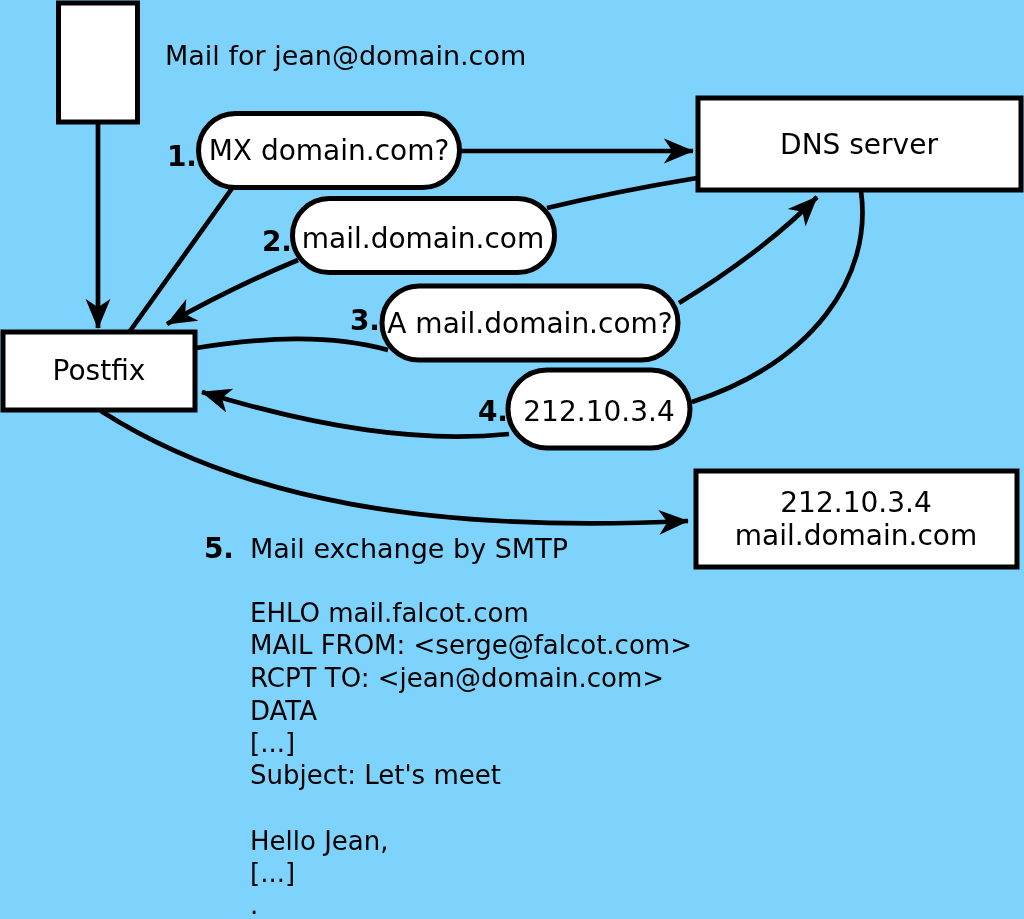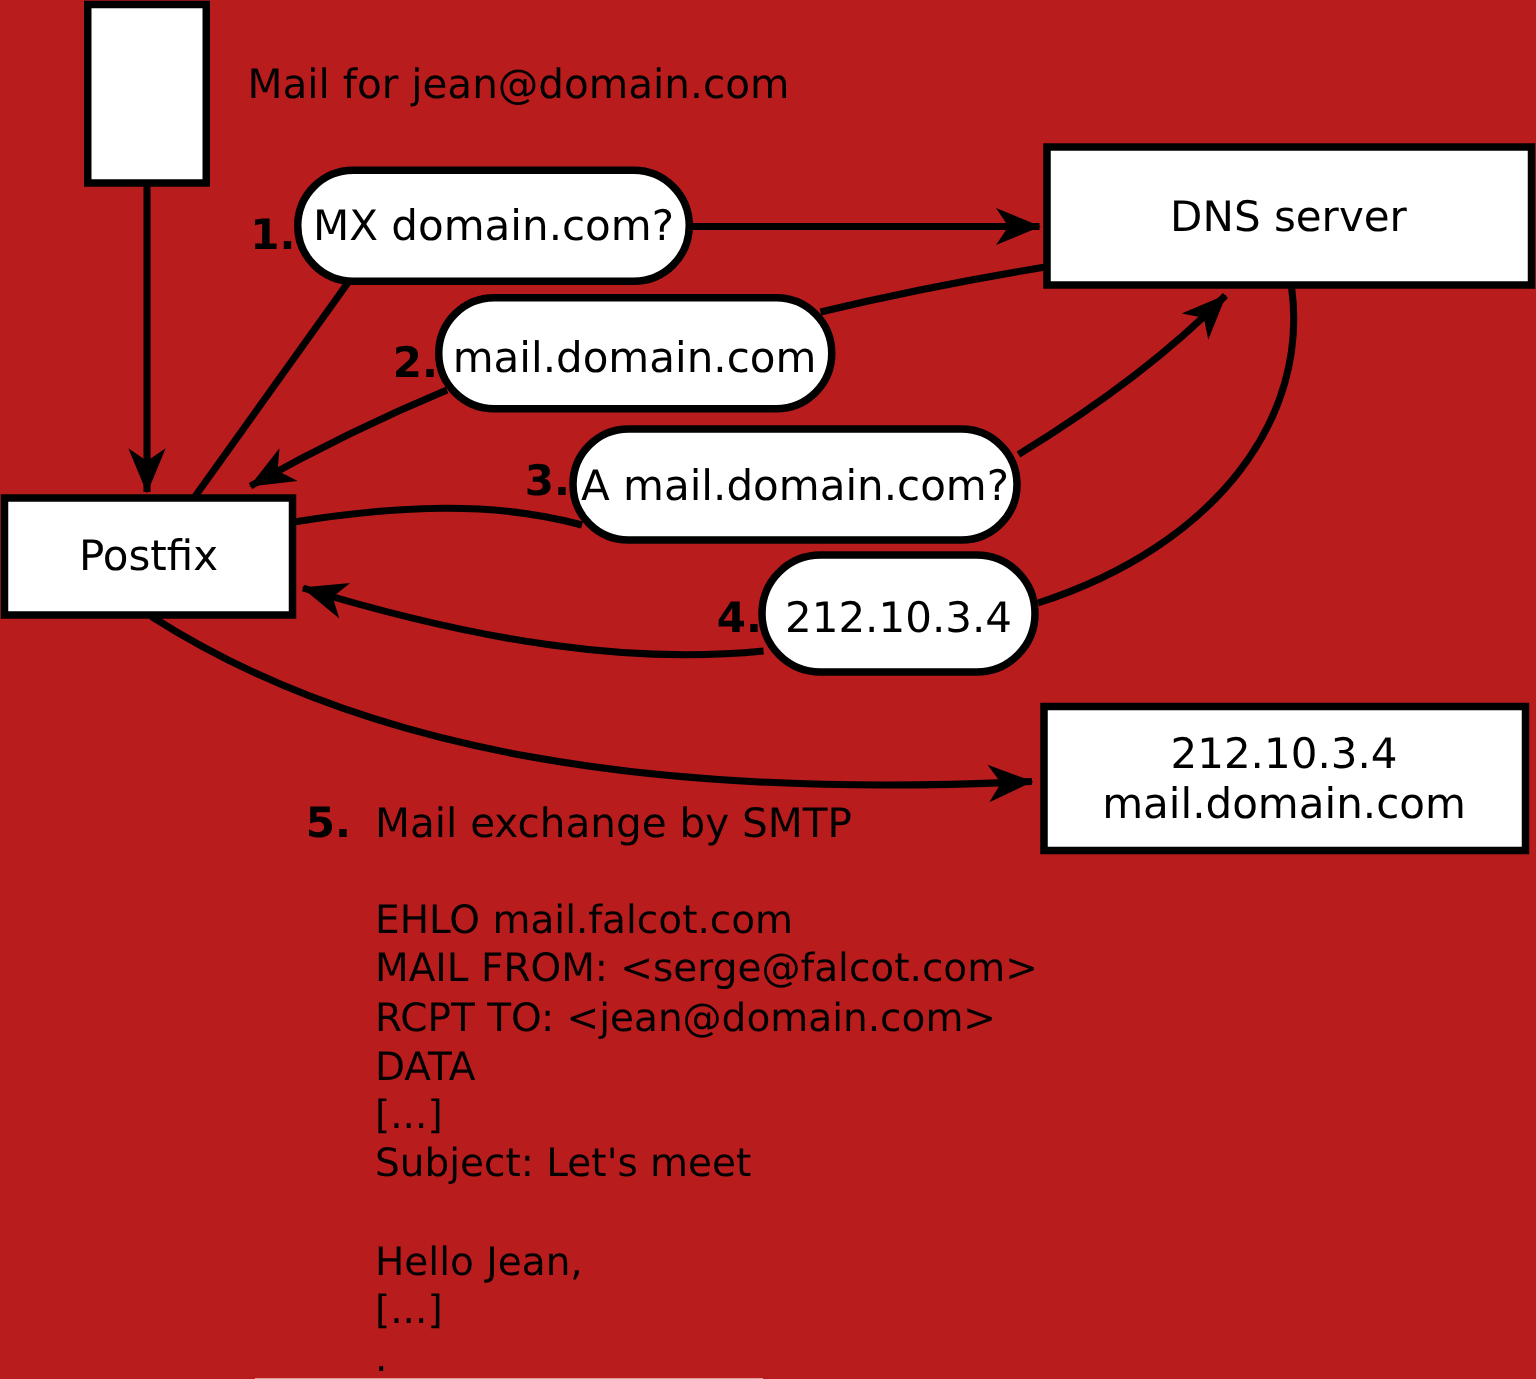--- a/index.html
+++ b/index.html
@@ -4,21 +4,21 @@
 <style>
   html, body {
     margin: 0;
     padding: 0;
     background: #ffffff;
   }
   .stage {
     position: relative;
     width: 1024px;
     height: 919px;
-    background: #b91c1c;
+    background: #7dd3fc;
     overflow: hidden;
   }
   svg { display: block; }
   text {
     font-family: "DejaVu Sans", "Liberation Sans", sans-serif;
     fill: #000000;
   }
   .node-label  { font-size: 28px; }
   .pill-label  { font-size: 28px; }
   .step-num    { font-size: 28px; font-weight: bold; }

